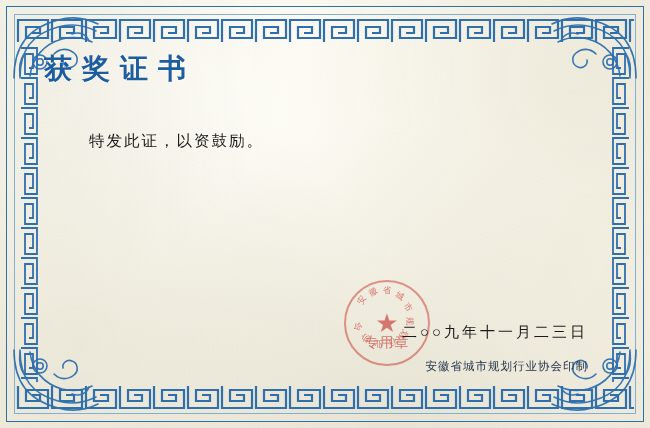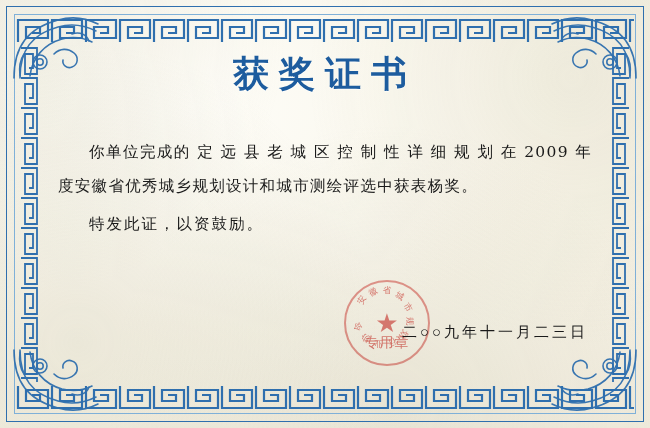--- a/index.html
+++ b/index.html
@@ -88,24 +88,24 @@
   
   .content {
     position: absolute;
     left: 44px;
     right: 44px;
     top: 38px;
     bottom: 44px;
   }
 
   .cert-title {
-    text-align: center;
+    text-align: left;
     font-family: "DejaVu Serif", "Liberation Serif", serif;
     font-weight: bold;
-    font-size: 36px;
+    font-size: 28px;
     letter-spacing: 10px;
     color: #1d5c9e;
     margin-top: 12px;
     margin-bottom: 6px;
     text-shadow: 0 1px 0 rgba(255,255,255,0.6);
   }
 
   .body-text {
     margin-top: 36px;
     padding: 0 14px 0 14px;
@@ -304,21 +304,20 @@
       </g>
     </svg>
   </div>
 
   <div class="content">
 
     <div class="cert-title">获奖证书</div>
 
     <div class="body-text">
 
-      <p class="para">你单位完成的 定 远 县 老 城 区 控 制 性 详 细 规 划 在 2009 年度安徽省优秀城乡规划设计和城市测绘评选中获表杨奖。</p>
 
       <p class="para2">特发此证，以资鼓励。</p>
     </div>
 
     <div class="seal">
       <div class="seal-ring-text">
           <span style="transform: translate(-27.71px, -16px) translate(-50%, -50%) rotate(-60deg);">安</span>
           <span style="transform: translate(-16px, -27.71px) translate(-50%, -50%) rotate(-30deg);">徽</span>
           <span style="transform: translate(0px, -32px) translate(-50%, -50%) rotate(0deg);">省</span>
           <span style="transform: translate(16px, -27.71px) translate(-50%, -50%) rotate(30deg);">城</span>
@@ -329,14 +328,15 @@
           <span style="transform: translate(0px, 32px) translate(-50%, -50%) rotate(180deg);">业</span>
           <span style="transform: translate(-16px, 27.71px) translate(-50%, -50%) rotate(210deg);">协</span>
           <span style="transform: translate(-27.71px, 16px) translate(-50%, -50%) rotate(240deg);">会</span>
         </div>
       <div class="star">★</div>
       <div class="seal-bottom-text">专用章</div>
     </div>
 
     <div class="date-row">二○○九年十一月二三日</div>
 
+    <div class="issuer">安徽省城市规划行业协会印制</div>
   </div>
 </div>
 
 </body></html>

